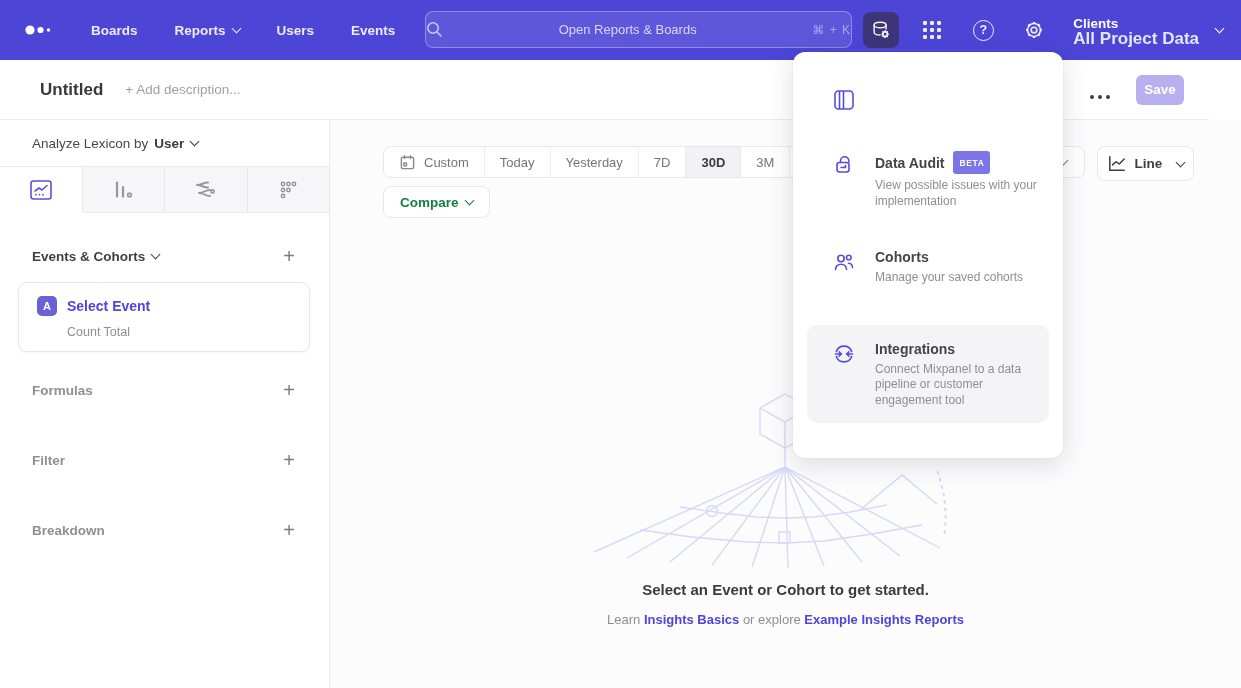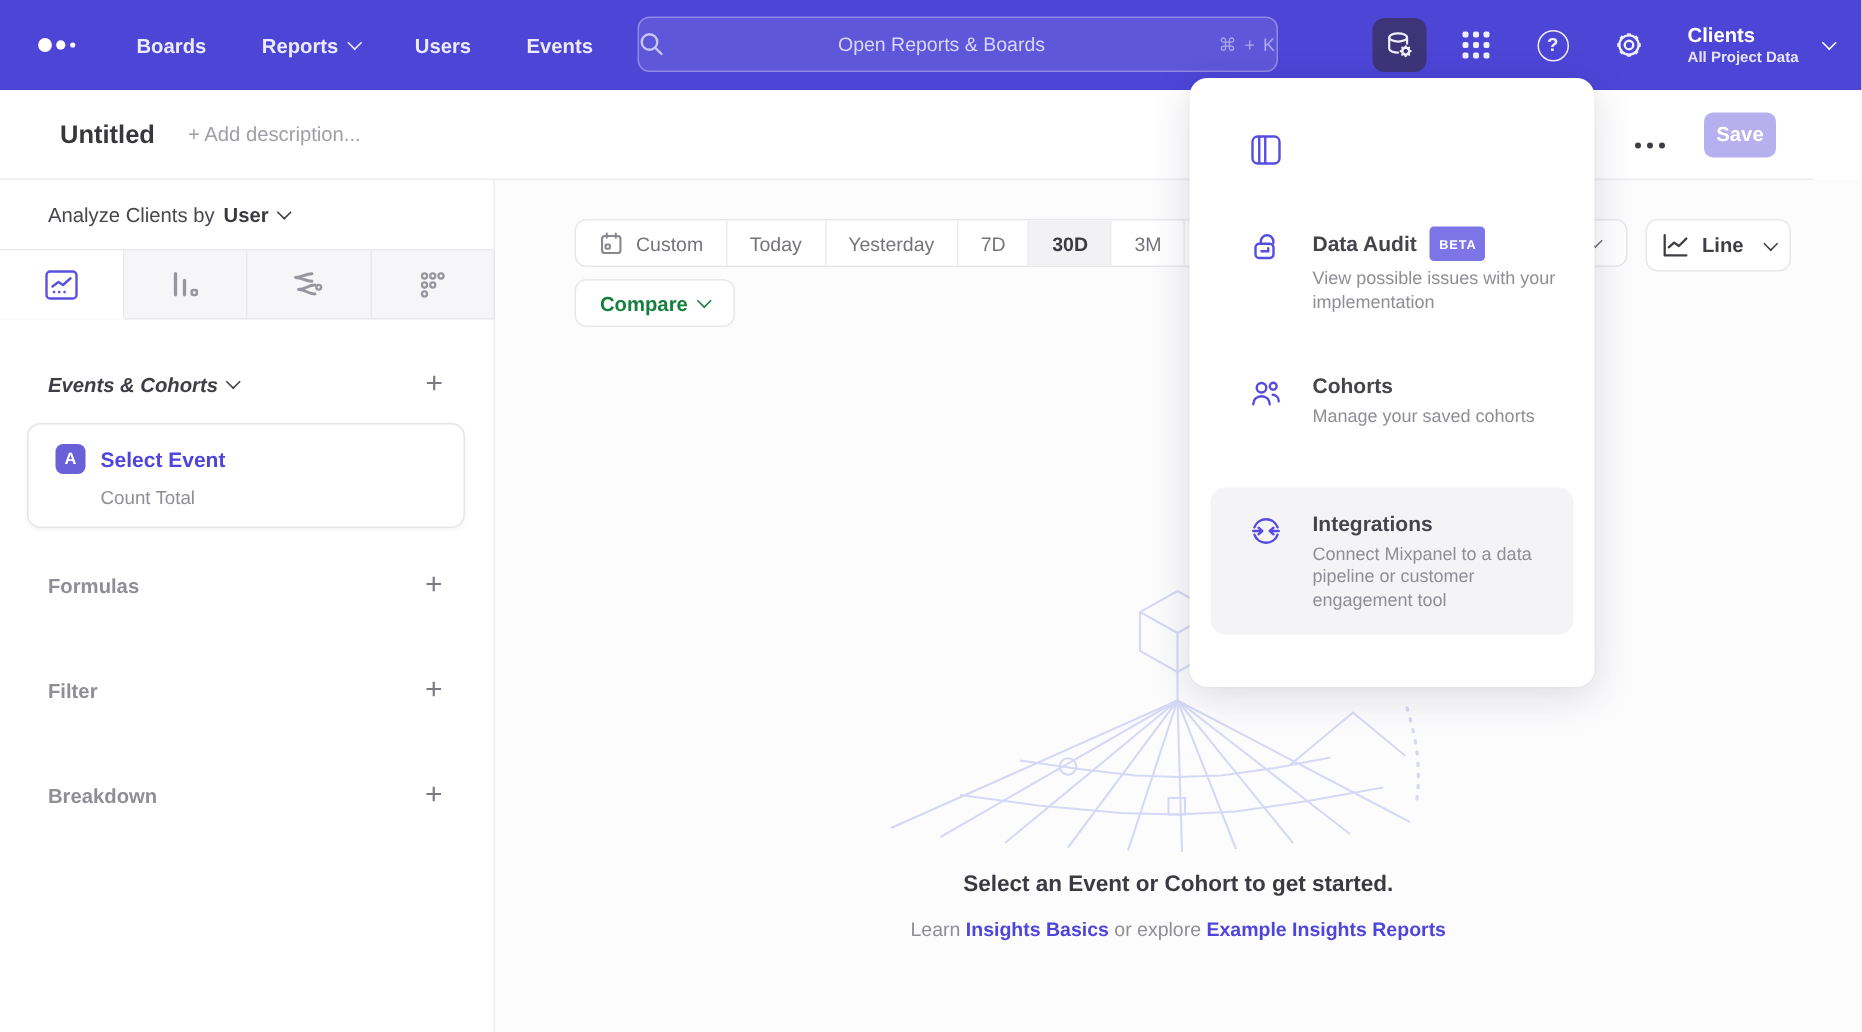--- a/index.html
+++ b/index.html
@@ -42,21 +42,21 @@
     justify-content: center; cursor: pointer; color: #f0effd;
   }
   .icon-chip.active { background: #3d3577; }
   .help-circ {
     width: 21px; height: 21px; border: 1.7px solid #f0effd; border-radius: 50%;
     display: flex; align-items: center; justify-content: center;
     color: #f0effd; font-size: 12.5px; font-weight: 700;
   }
   .clients { display: flex; flex-direction: column; color: #ffffff; margin-left: 6px; cursor: pointer; }
   .clients .c1 { font-size: 13.5px; font-weight: 700; line-height: 17px; }
-  .clients .c2 { font-size: 10px; font-weight: 700; line-height: 14px; color: #e6e4fb; }
+  .clients .c2 { font-size: 17px; font-weight: 700; line-height: 14px; color: #e6e4fb; }
   .clients-chev { color: #ffffff; margin-left: 2px; cursor: pointer; }
 
   
   .page-header {
     position: absolute; left: 0; top: 60px; width: 1209px; height: 60px;
     background: #ffffff; border-bottom: 1px solid #ececef;
     display: flex; align-items: center; padding: 0 25px 0 40px;
   }
   .report-title { font-size: 17px; font-weight: 700; color: #38373d; cursor: text; }
   .add-desc { font-size: 13.5px; color: #a09fa8; margin-left: 22px; cursor: text; }
@@ -265,21 +265,21 @@
       <i></i>
         <i></i>
         <i></i>
     </div>
     <button class="save-btn">Save</button>
   </div>
 </div>
 
 <div class="sidebar">
   <div class="analyze-row">
-    <span>Analyze Clients by</span>
+    <span>Analyze Lexicon by</span>
     <span class="val"><span>User</span><span class="chev"></span></span>
   </div>
 
   <div class="tabstrip">
     <div class="chart-tab active">
       <svg width="24" height="22" viewBox="0 0 24 22" fill="none" stroke="currentColor" stroke-width="1.6">
         <rect x="2" y="2" width="20" height="18" rx="2.5"></rect>
         <polyline points="6,12 10,9 13,11 18,6.5" stroke-linecap="round" stroke-linejoin="round"></polyline>
         <circle cx="7" cy="15.7" r="0.9" fill="currentColor" stroke="none"></circle>
         <circle cx="10.5" cy="15.7" r="0.9" fill="currentColor" stroke="none"></circle>
@@ -306,21 +306,21 @@
           <circle cx="12.5" cy="6" r="1.7"></circle>
           <circle cx="18" cy="6" r="1.7"></circle>
         <circle cx="7" cy="12" r="1.7"></circle>
           <circle cx="12.5" cy="12" r="1.7"></circle>
         <circle cx="7" cy="18" r="1.7"></circle>
       </svg>
     </div>
     <div style="flex:1"></div>
   </div>
 
-  <div class="section-head" style="top:123px;font-style:italic;">
+  <div class="section-head" style="top:123px;">
     <span class="lbl"><span>Events &amp; Cohorts</span><span class="chev"></span></span>
     <span class="plus">+</span>
   </div>
 
   <div class="event-card">
     <div class="row1">
       <span class="letter-badge">A</span>
       <span class="ev-title">Select Event</span>
     </div>
     <div class="ev-sub">Count Total</div>

